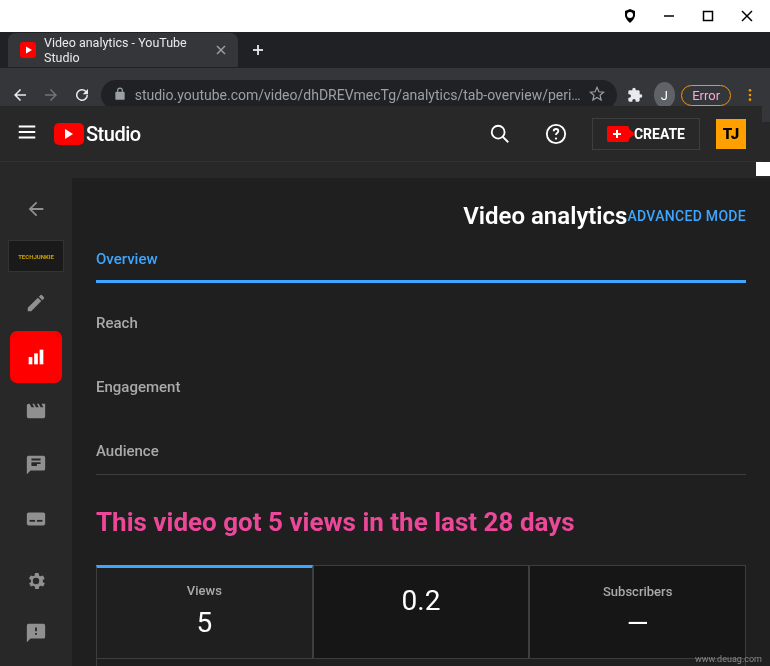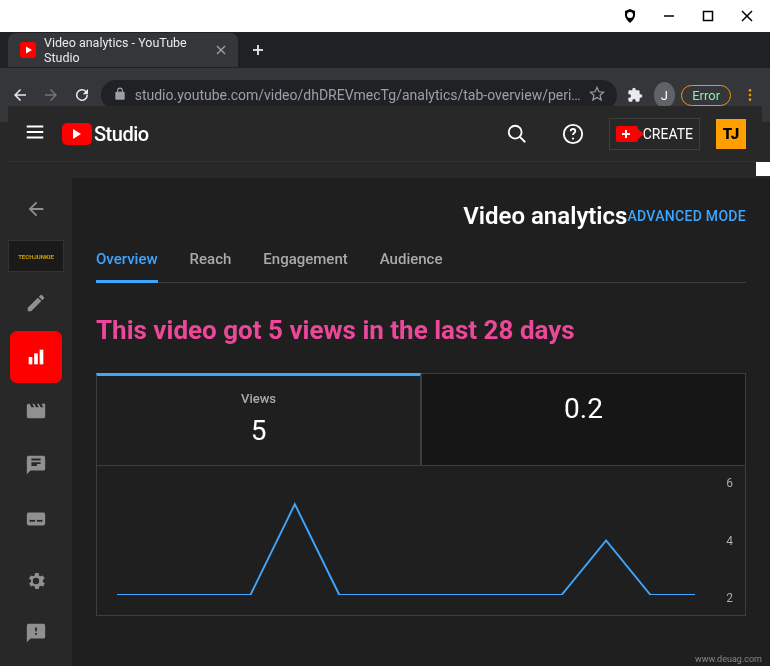--- a/index.html
+++ b/index.html
@@ -10,42 +10,42 @@
 .tabstrip{height:36px;background:#202124;display:flex;align-items:center;}
 .tab{background:#35363a;height:34px;display:flex;align-items:center;padding:0 12px;border-radius:8px 8px 0 0;margin-left:8px;gap:8px;color:#e8eaed;font-size:12.5px;max-width:230px;}
 .tab .favicon{width:16px;height:16px;}
 .tab .close{margin-left:4px;}
 .newtab{margin-left:6px;width:28px;height:28px;display:flex;align-items:center;justify-content:center;border-radius:50%;cursor:pointer;}
 .toolbar{height:54px;background:#35363a;display:flex;align-items:center;padding:0 8px;gap:6px;}
 .nav-btn{width:30px;height:30px;display:flex;align-items:center;justify-content:center;border-radius:50%;cursor:pointer;}
 .omnibox{flex:1;height:30px;background:#202124;border-radius:15px;display:flex;align-items:center;padding:0 12px;gap:8px;color:#e8eaed;font-size:14px;}
 .omnibox .url{flex:1;white-space:nowrap;overflow:hidden;text-overflow:ellipsis;color:#9aa0a6;}
 .avatar{width:26px;height:26px;border-radius:50%;background:#5f6368;display:flex;align-items:center;justify-content:center;color:#fff;font-size:13px;}
-.errbadge{border:1px solid #f29900;color:#86efac;padding:2px 10px;border-radius:12px;font-size:13px;cursor:pointer;}
+.errbadge{border:1px solid #f29900;color:#f9a8d4;padding:2px 10px;border-radius:12px;font-size:13px;cursor:pointer;}
 .app{display:flex;height:calc(666px - 32px - 36px - 38px);background:#282828;}
-.appbar{height:56px;background:#282828;display:flex;align-items:center;padding:0 16px;gap:16px;border-bottom:1px solid rgba(255,255,255,0.05);position:absolute;top:106px;left:8px;right:8px;}
+.appbar{height:56px;background:#282828;display:flex;align-items:center;padding:0 16px;gap:16px;border-bottom:1px solid rgba(255,255,255,0.05);position:absolute;top:106px;left:0;right:8px;}
 .hamburger{cursor:pointer;}
 .logo{display:flex;align-items:center;gap:2px;}
 .logo-play{width:30px;height:22px;background:#ff0000;border-radius:5px;display:flex;align-items:center;justify-content:center;}
 .logo-text{color:#fff;font-weight:500;font-size:20px;letter-spacing:-0.5px;}
 .appbar-spacer{flex:1;}
 .appbar-icon{width:40px;height:40px;display:flex;align-items:center;justify-content:center;cursor:pointer;}
-.create-btn{border:1px solid #3e3e3e;padding:7px 6px;display:flex;align-items:center;gap:5px;color:#fff;font-size:14px;font-weight:400;cursor:pointer;}
+.create-btn{border:1px solid #3e3e3e;padding:7px 14px;display:flex;align-items:center;gap:5px;color:#fff;font-size:14px;font-weight:700;cursor:pointer;}
 .create-cam{width:22px;height:16px;background:#ff0000;position:relative;border-radius:2px;}
 .create-cam::after{content:"";position:absolute;right:-6px;top:3px;border-left:6px solid #ff0000;border-top:5px solid transparent;border-bottom:5px solid transparent;}
 .chlogo{width:30px;height:30px;background:#ffa000;display:flex;align-items:center;justify-content:center;color:#000;font-weight:900;font-size:15px;}
 .sidebar{width:72px;background:#282828;padding-top:64px;display:flex;flex-direction:column;align-items:center;gap:8px;}
 .side-item{width:46px;height:46px;display:flex;align-items:center;justify-content:center;cursor:pointer;border-radius:4px;}
 .side-item.analytics-active{outline:3px solid #ff0000;}
 .thumb{width:56px;height:32px;background:#1a1a1a;border:1px solid #333;display:flex;align-items:center;justify-content:center;}
 .main{flex:1;background:#1f1f1f;margin-top:56px;padding:24px 24px 0 24px;overflow:hidden;}
 .page-head{display:flex;justify-content:flex-end;align-items:center;margin-bottom:20px;}
 .page-title{color:#fff;font-size:24px;font-weight:600;}
 .adv-mode{color:#3ea6ff;font-size:14px;font-weight:500;cursor:pointer;letter-spacing:0.3px;}
-.tabs{display:flex;gap:32px;border-bottom:1px solid #3e3e3e;}
+.tabs{display:flex;gap:32px;border-bottom:1px solid #3e3e3e;flex-direction:column;}
 .tab-item{padding:0 0 14px 0;color:#aaa;font-size:15px;font-weight:500;cursor:pointer;position:relative;}
 .tab-item.active{color:#3ea6ff;}
 .tab-item.active::after{content:"";position:absolute;bottom:-1px;left:0;right:0;height:3px;background:#3ea6ff;}
 .headline{color:#ec4899;font-size:26px;font-weight:700;margin:32px 0 28px 0;}
 .metrics{display:flex;}
 .metric{flex:1;background:#161616;border:1px solid #3e3e3e;padding:18px 16px;text-align:center;cursor:pointer;position:relative;}
 .metric.active{background:#1f1f1f;border-top:3px solid #3ea6ff;padding-top:15px;}
 .metric-label{color:#aaa;font-size:13px;font-weight:500;margin-bottom:8px;}
 .metric-value{color:#fff;font-size:28px;font-weight:400;}
 .chart-area{border:1px solid #3e3e3e;border-top:none;padding:20px;position:relative;height:150px;}
@@ -255,20 +255,24 @@
       </div>
     <div class="headline">This video got 5 views in the last 28 days</div>
     <div class="metrics" id="metrics">
         <div class="metric active">
           <div class="metric-label">Views</div>
           <div class="metric-value">5</div>
         </div>
         <div class="metric">
           <div class="metric-value">0.2</div>
         </div>
+        <div class="metric">
+          <div class="metric-label">Subscribers</div>
+          <div class="metric-value">—</div>
+        </div>
       </div>
     <div class="chart-area">
       <svg class="chart-svg" id="chart-svg" viewBox="0 0 600 120" preserveAspectRatio="none">
           <path d="M0.0,120.0 L46.2,120.0 L92.3,120.0 L138.5,120.0 L184.6,20.0 L230.8,120.0 L276.9,120.0 L323.1,120.0 L369.2,120.0 L415.4,120.0 L461.5,120.0 L507.7,60.0 L553.8,120.0 L600.0,120.0" stroke="#3ea6ff" stroke-width="2" fill="none"></path>
         </svg>
       <div class="chart-ticks" id="chart-ticks">
           <div class="chart-tick">6</div>
           <div class="chart-tick">4</div>
           <div class="chart-tick">2</div>
         </div>

